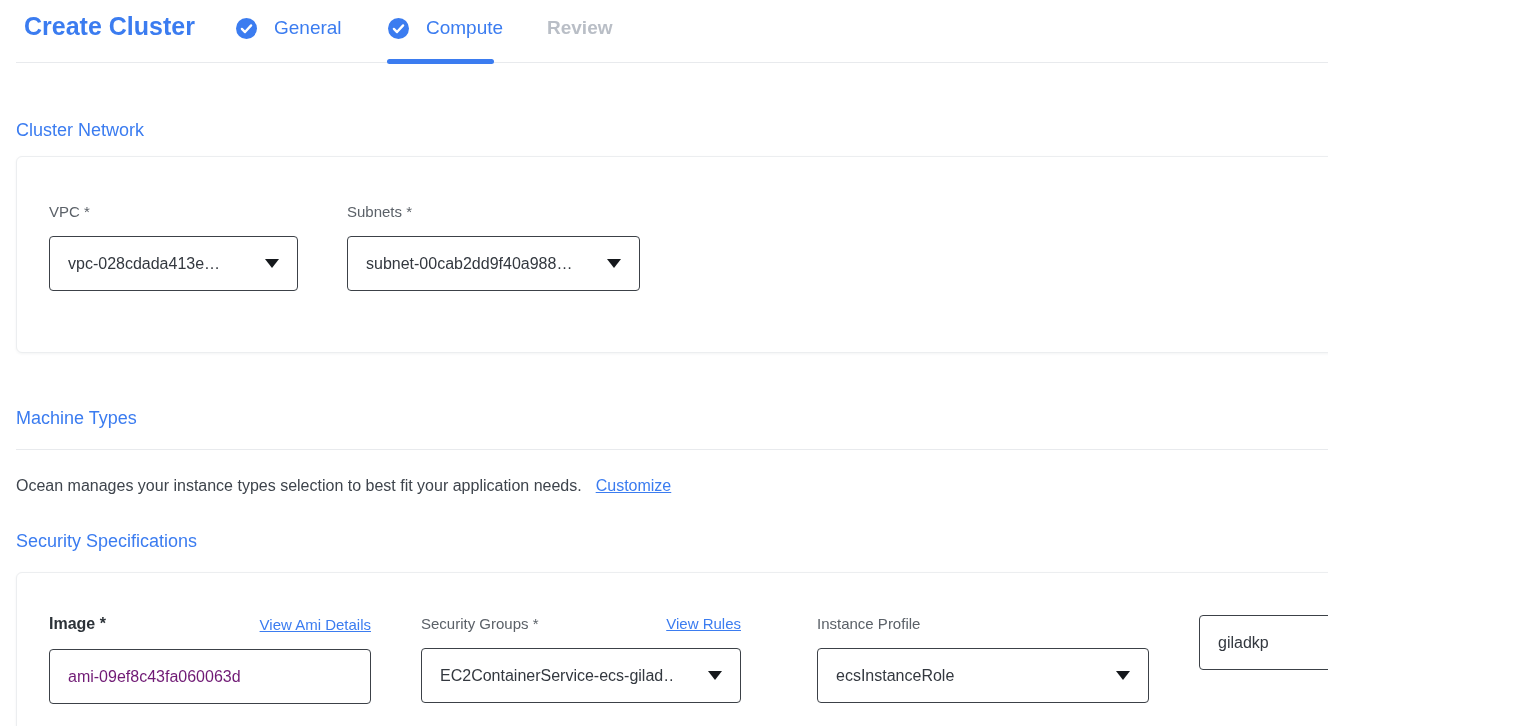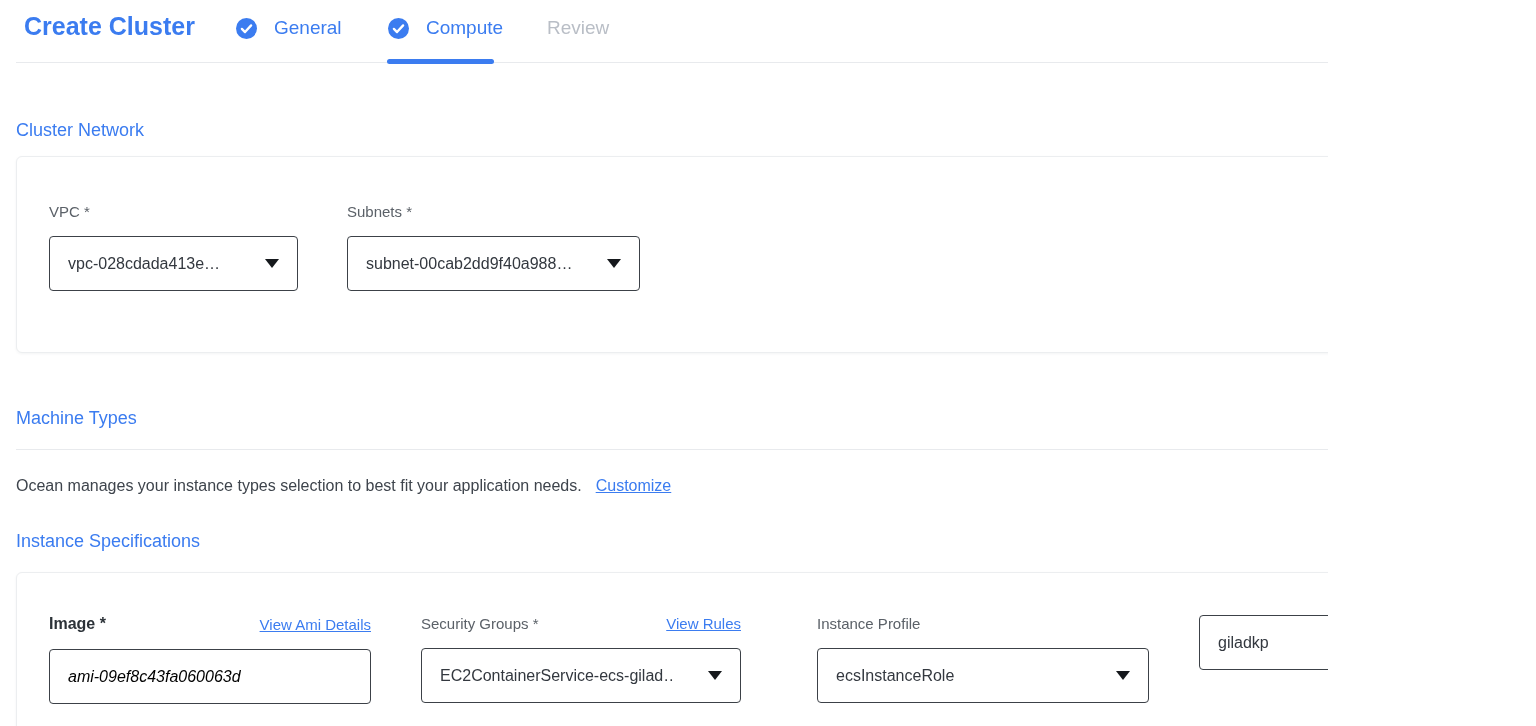--- a/index.html
+++ b/index.html
@@ -16,21 +16,21 @@
   *{margin:0;padding:0;box-sizing:border-box;}
   html,body{background:#fff;}
   body{font-family:"Liberation Sans",sans-serif;}
   .screen{position:relative;width:1328px;height:726px;background:#fff;overflow:hidden;}
 
   
   .page-title{position:absolute;left:24px;top:12px;font-size:25px;font-weight:700;color:var(--accent);}
   .tab{position:absolute;top:17px;display:flex;align-items:center;gap:17px;font-size:19px;color:var(--accent);cursor:pointer;}
   .tab.general{left:236px;}
   .tab.compute{left:388px;}
-  .tab.review{left:547px;color:var(--tab-inactive);}
+  .tab.review{left:547px;color:var(--tab-inactive);font-weight:bold;}
   .check-icon{width:21px;height:21px;display:block;}
   .topbar-divider{position:absolute;left:16px;right:0;top:62px;height:1px;background:var(--divider);}
   .active-underline{position:absolute;left:387px;top:59px;width:107px;height:5px;border-radius:3px;background:var(--accent);}
 
   
   .section-heading{position:absolute;left:16px;font-size:18px;font-weight:400;color:var(--accent);}
   .h-network{top:120px;}
   .h-machine{top:408px;}
   .h-specs{top:531px;}
   .section-divider{position:absolute;left:16px;right:0;height:1px;background:var(--divider);}
@@ -43,21 +43,21 @@
 
   .col{position:absolute;}
   .field-label{font-size:15px;color:var(--label);}
   .label-row{display:flex;justify-content:space-between;align-items:center;margin-bottom:16px;}
   .field-label.strong{font-size:16px;font-weight:700;color:#2c3238;}
   .inline-link{font-size:15px;color:var(--accent);text-decoration:underline;cursor:pointer;white-space:nowrap;}
 
   .select-box,.text-input{display:flex;align-items:center;justify-content:space-between;height:55px;
     border:1px solid var(--border-dark);border-radius:4px;background:#fff;padding:0 18px;
     font-size:16px;color:var(--value);cursor:pointer;gap:22px;}
-  .text-input{cursor:text;color:#000000;font-style:italic;}
+  .text-input{cursor:text;color:#701a75;}
   .select-value{white-space:nowrap;overflow:hidden;}
   .caret-down-icon{width:0;height:0;border-left:7px solid transparent;border-right:7px solid transparent;border-top:9px solid var(--caret);flex:none;margin-left:12px;}
 
   
   .description-row{position:absolute;left:16px;top:477px;font-size:16px;color:var(--text);}
   .description-row .inline-link{font-size:16px;margin-left:14px;}
 </style>
 </head>
 <body>
 
@@ -106,21 +106,21 @@
       </div>
     </div>
   </div>
 
   <div class="section-heading h-machine">Machine Types</div>
   <div class="section-divider d-machine"></div>
   <div class="description-row">
     <span>Ocean manages your instance types selection to best fit your application needs.</span><span class="inline-link">Customize</span>
   </div>
 
-  <div class="section-heading h-specs">Instance Specifications</div>
+  <div class="section-heading h-specs">Security Specifications</div>
 
   <div class="card card-specs">
 
     <div class="col" style="left:32px;top:42px;width:322px;">
       <div class="label-row">
         <span class="field-label strong">Image *</span>
         <span class="inline-link">View Ami Details</span>
       </div>
       <div class="text-input">
         <span class="select-value">ami-09ef8c43fa060063d</span>

